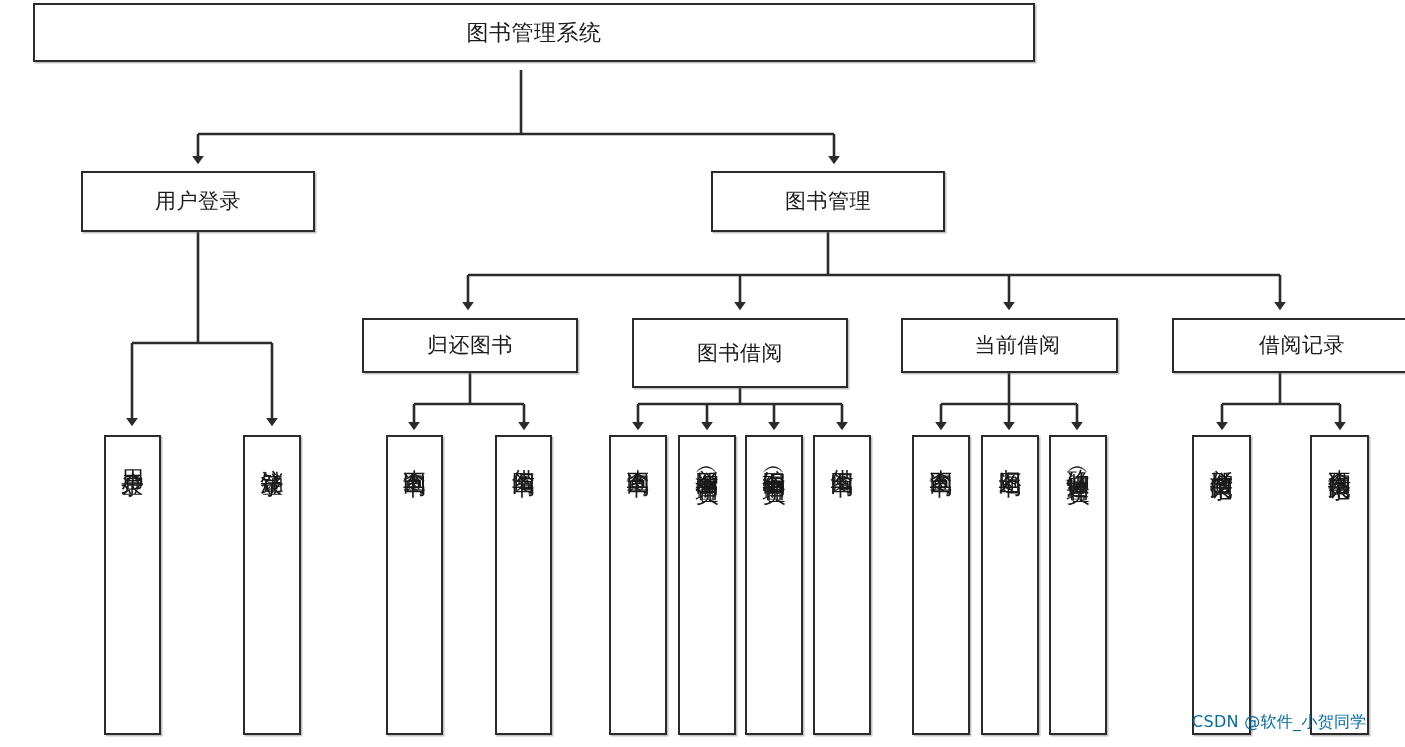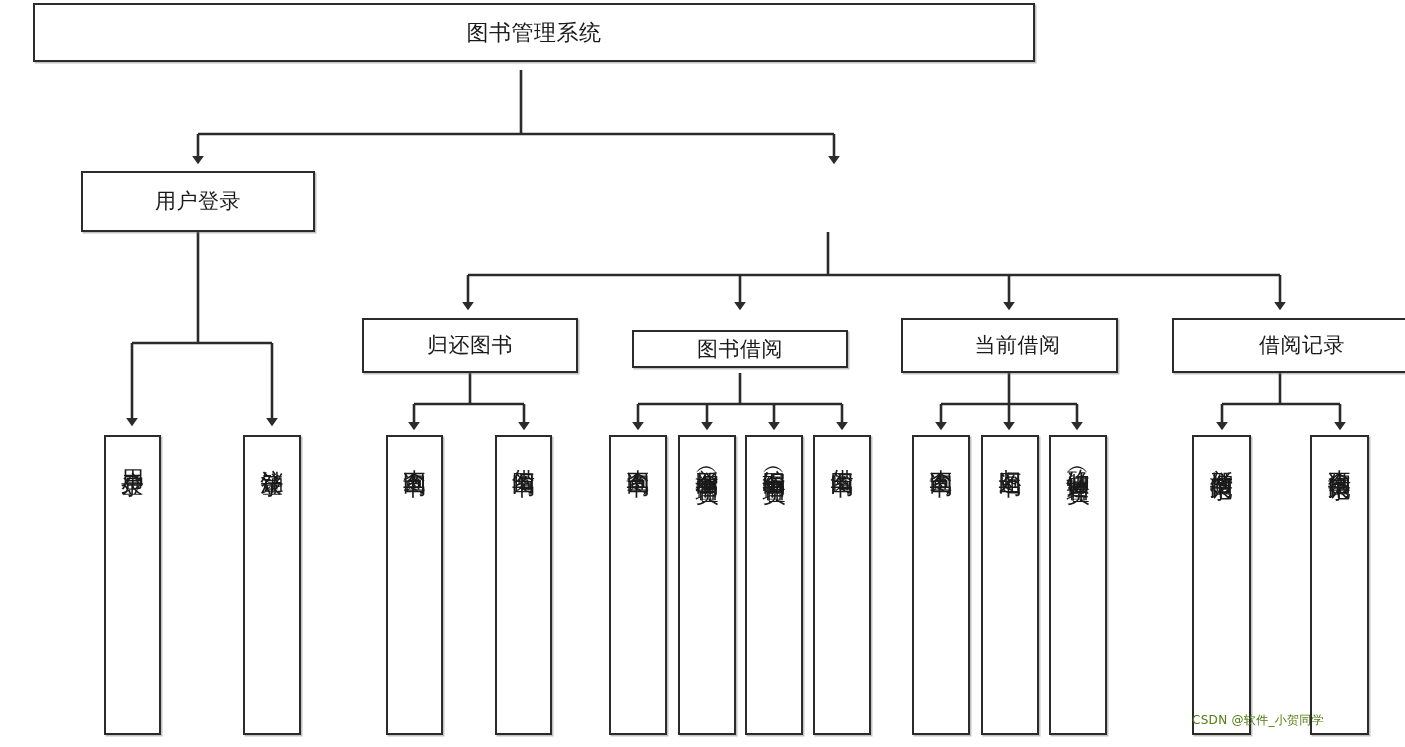--- a/index.html
+++ b/index.html
@@ -57,22 +57,22 @@
     writing-mode: vertical-rl;
     text-orientation: upright;
     font-size: 23px;
     letter-spacing: 2px;
     line-height: 1;
   }
   .watermark {
     position: absolute;
     left: 1192px;
     top: 712px;
-    font-size: 12px;
-    color: #4d7c0f;
+    font-size: 16px;
+    color: #0369a1;
     white-space: pre;
     letter-spacing: 0.3px;
     pointer-events: none;
   }
 </style>
 </head>
 <body>
 
 <div id="canvas">
 
@@ -127,25 +127,28 @@
     </g>
   </svg>
 
   <div class="node root horiz" style="left:20px; top:3px; width:1002px; height:59px;margin-left:13px;">
     <span class="lbl">图书管理系统</span>
   </div>
 
   <div class="node horiz" style="left:81px; top:171px; width:234px; height:61px;">
     <span class="lbl">用户登录</span>
   </div>
+  <div class="node horiz" style="left:711px; top:171px; width:234px; height:61px;">
+    <span class="lbl">图书管理</span>
+  </div>
 
   <div class="node horiz" style="left:362px; top:318px; width:216px; height:55px;">
     <span class="lbl">归还图书</span>
   </div>
-  <div class="node horiz" style="left:632px; top:330px; width:216px; height:38px;align-items:center;">
+  <div class="node horiz" style="left:632px; top:318px; width:216px; height:70px;align-items:center;">
     <span class="lbl">图书借阅</span>
   </div>
   <div class="node horiz" style="left:901px; top:318px; width:217px; height:55px;padding-left:16px;">
     <span class="lbl">当前借阅</span>
   </div>
   <div class="node horiz" style="left:1172px; top:318px; width:260px; height:55px;">
     <span class="lbl">借阅记录</span>
   </div>
 
   <div class="node vert" style="left:104px; top:435px; width:57px; height:300px;">

